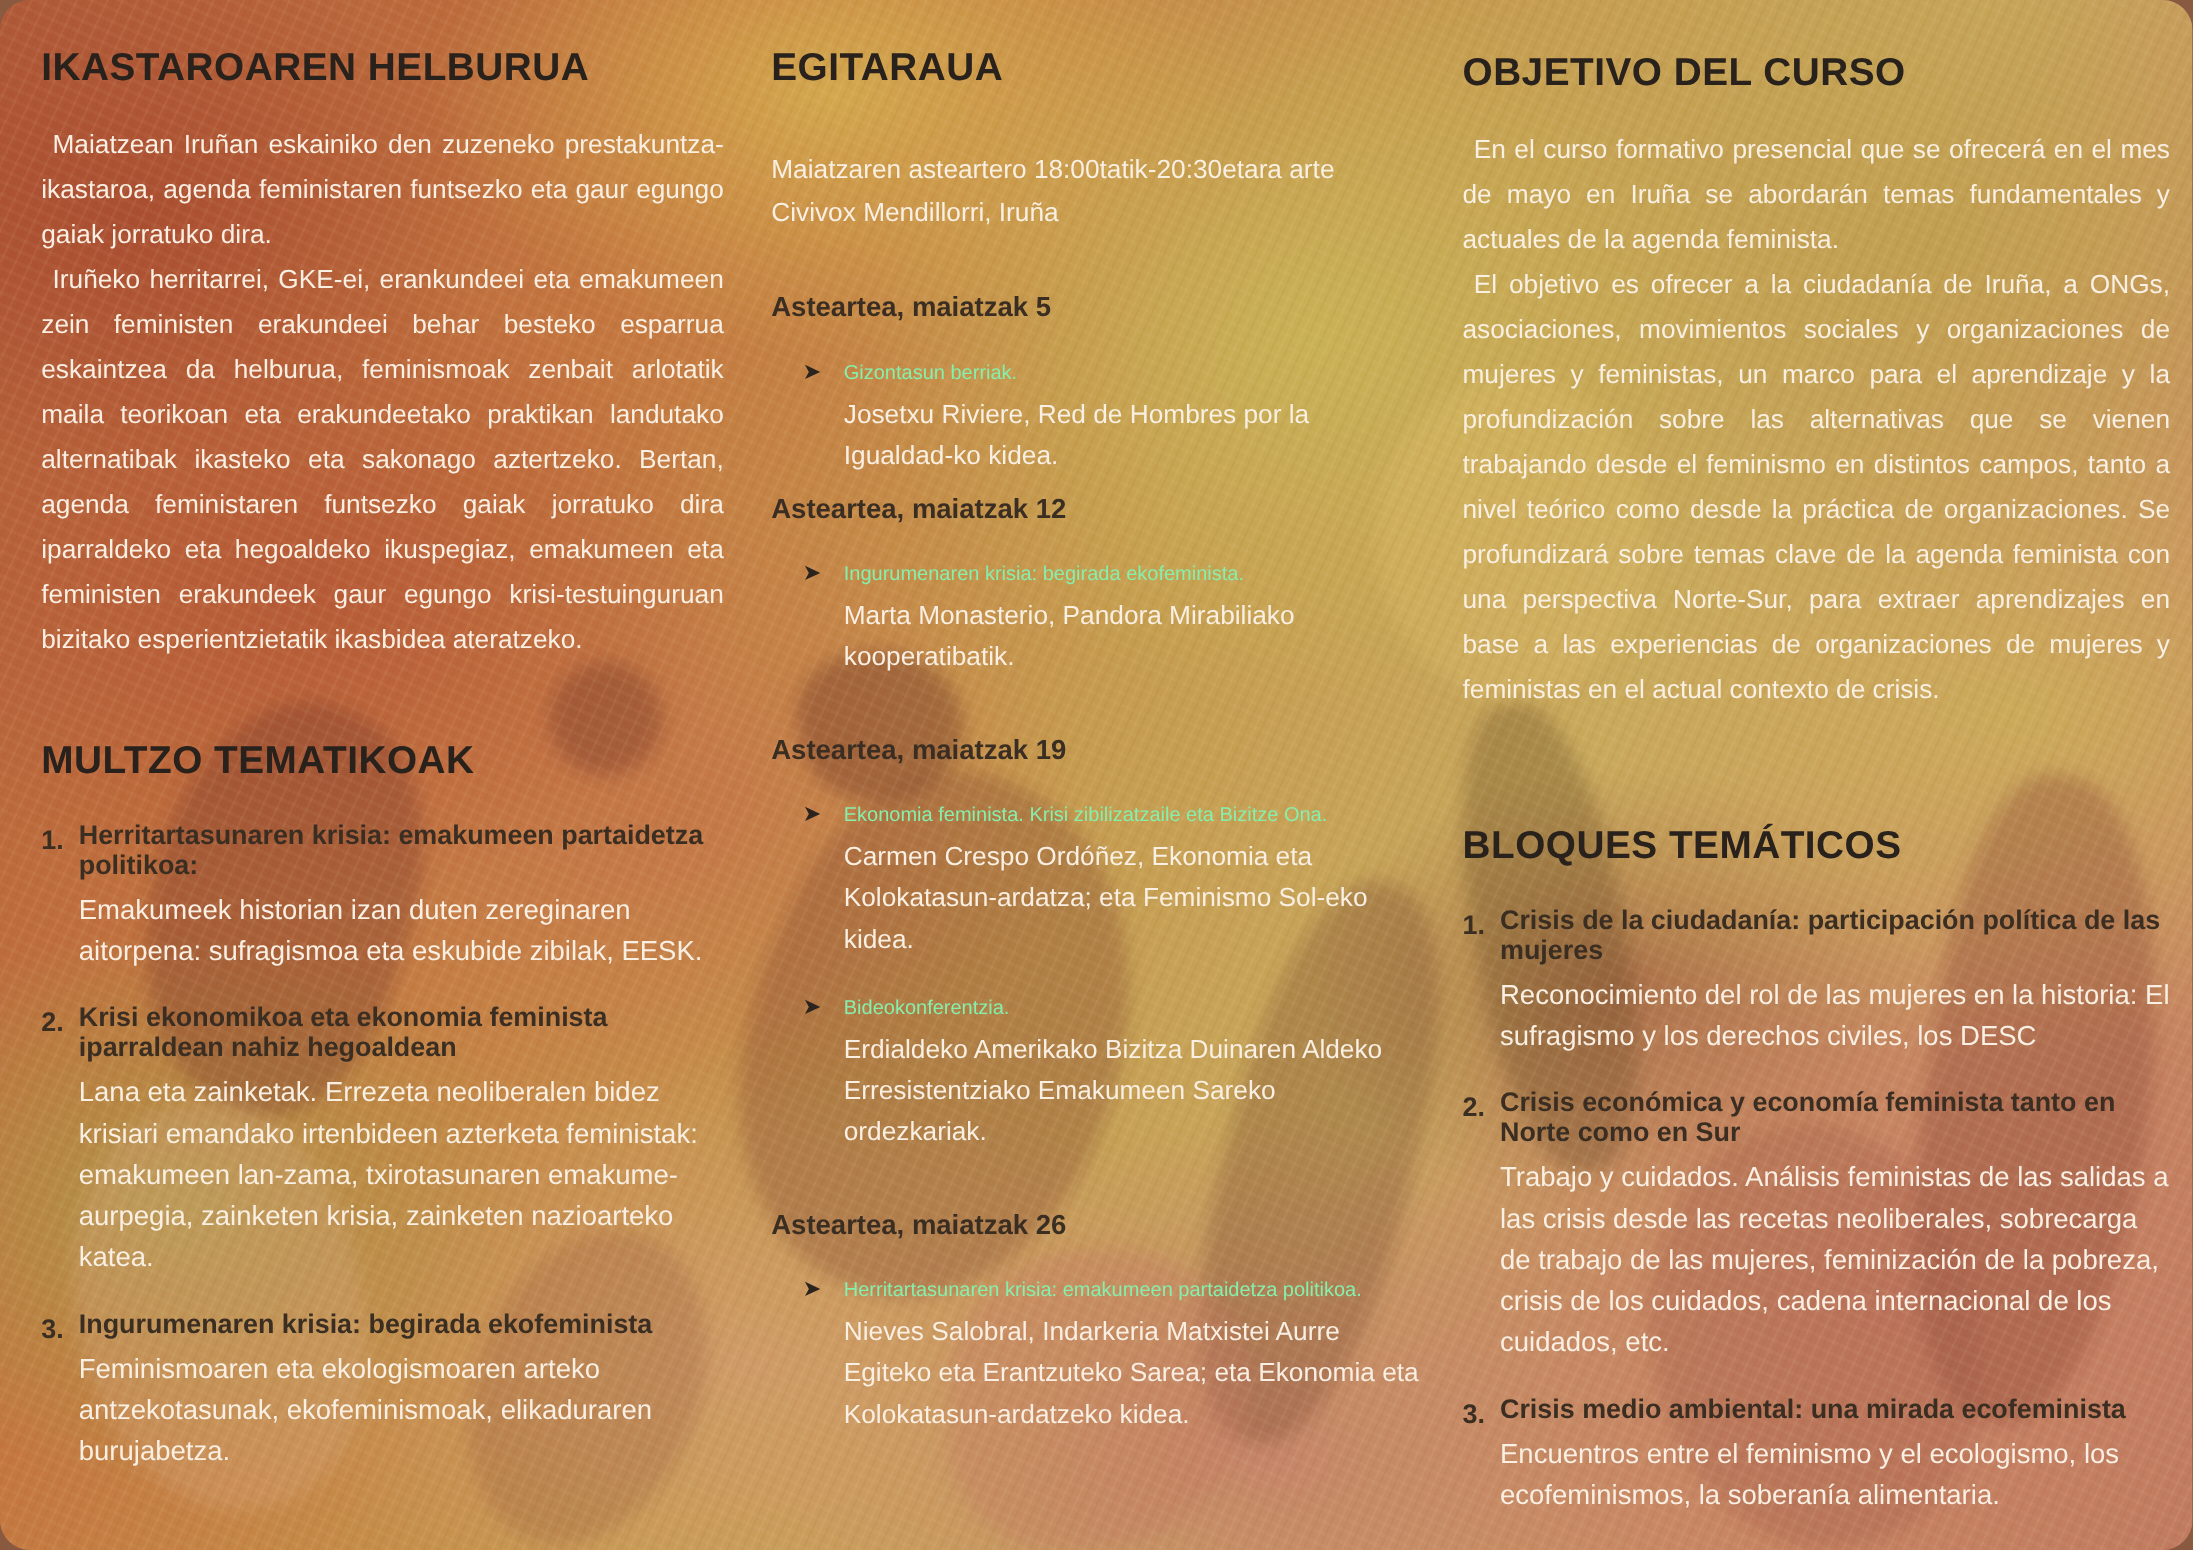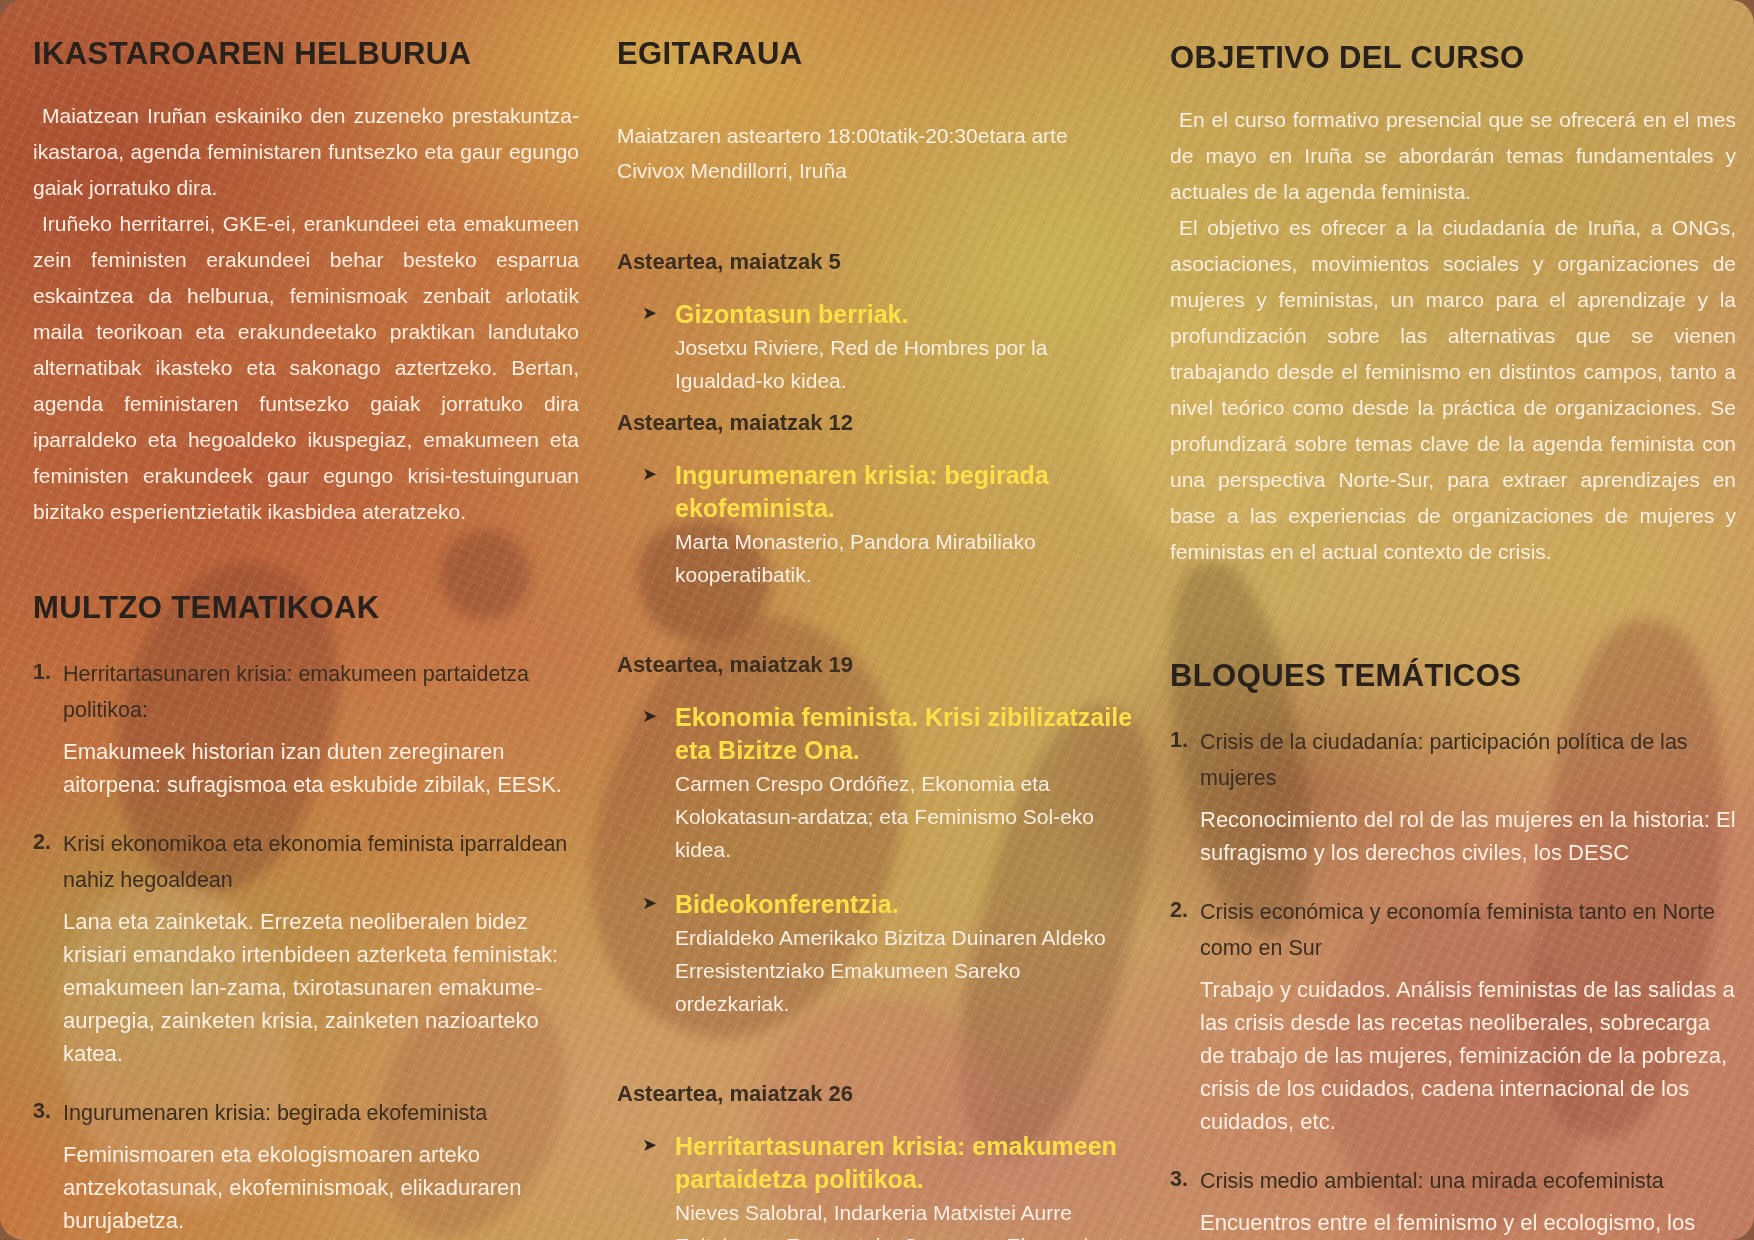--- a/index.html
+++ b/index.html
@@ -68,31 +68,31 @@
   .just{text-align:justify;}
   .indent{text-indent:9px;}
 
   
   .items{margin-top:2px;}
   .item{position:relative;padding-left:30px;margin-bottom:25px;}
   .item-num{
     position:absolute;left:0;top:0;
     font-size:21.5px;line-height:32px;font-weight:700;color:#3a2d22;
   }
-  .item-title{font-size:21.5px;line-height:36px;font-weight:400;color:#3a2d22;margin-bottom:7px;}
+  .item-title{font-size:21.5px;line-height:24px;font-weight:700;color:#3a2d22;margin-bottom:7px;}
   .item-desc{font-size:22px;line-height:33px;color:#f9efe3;}
 
   
   .intro{margin-top:46px;font-size:21px;line-height:35px;color:#f9efe3;}
-  .session{margin-top:60px;}
+  .session{margin-top:44px;}
   .session.tight{margin-top:12px;}
   .session-date{font-size:22px;line-height:28px;font-weight:700;color:#3a2d22;}
   .talk{position:relative;padding-left:58px;margin-top:22px;}
   .talk-arrow{position:absolute;left:25px;top:4px;font-size:18px;color:#2b241e;}
-  .talk-title{font-size:25px;line-height:33px;font-weight:700;color:#fde047;}
+  .talk-title{font-size:16px;line-height:33px;font-weight:400;color:#86efac;}
   .talk-speaker{font-size:21px;line-height:33px;color:#f9efe3;}
 </style>
 </head>
 <body>
 
 <div class="page">
 
   <div class="bg">
     <div class="shape s1"></div>
     <div class="shape s2"></div>

